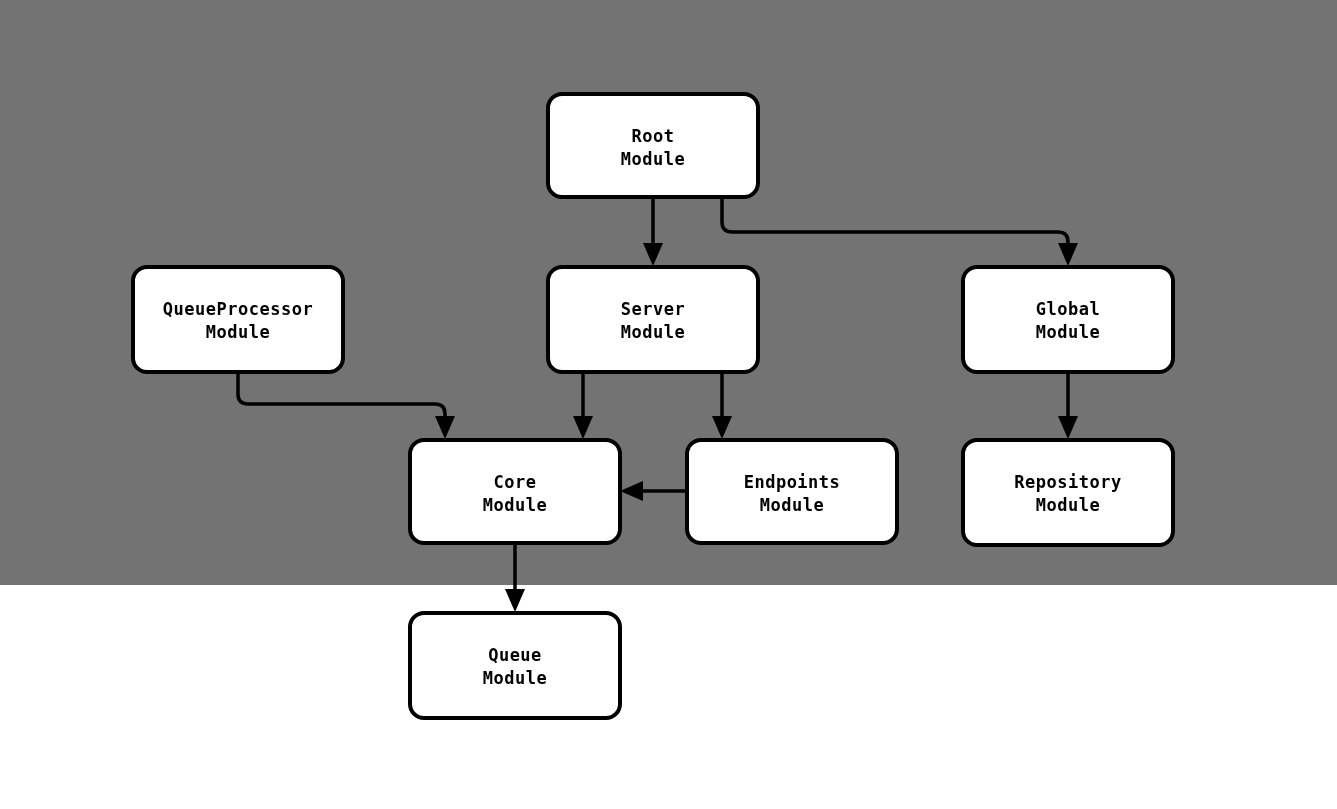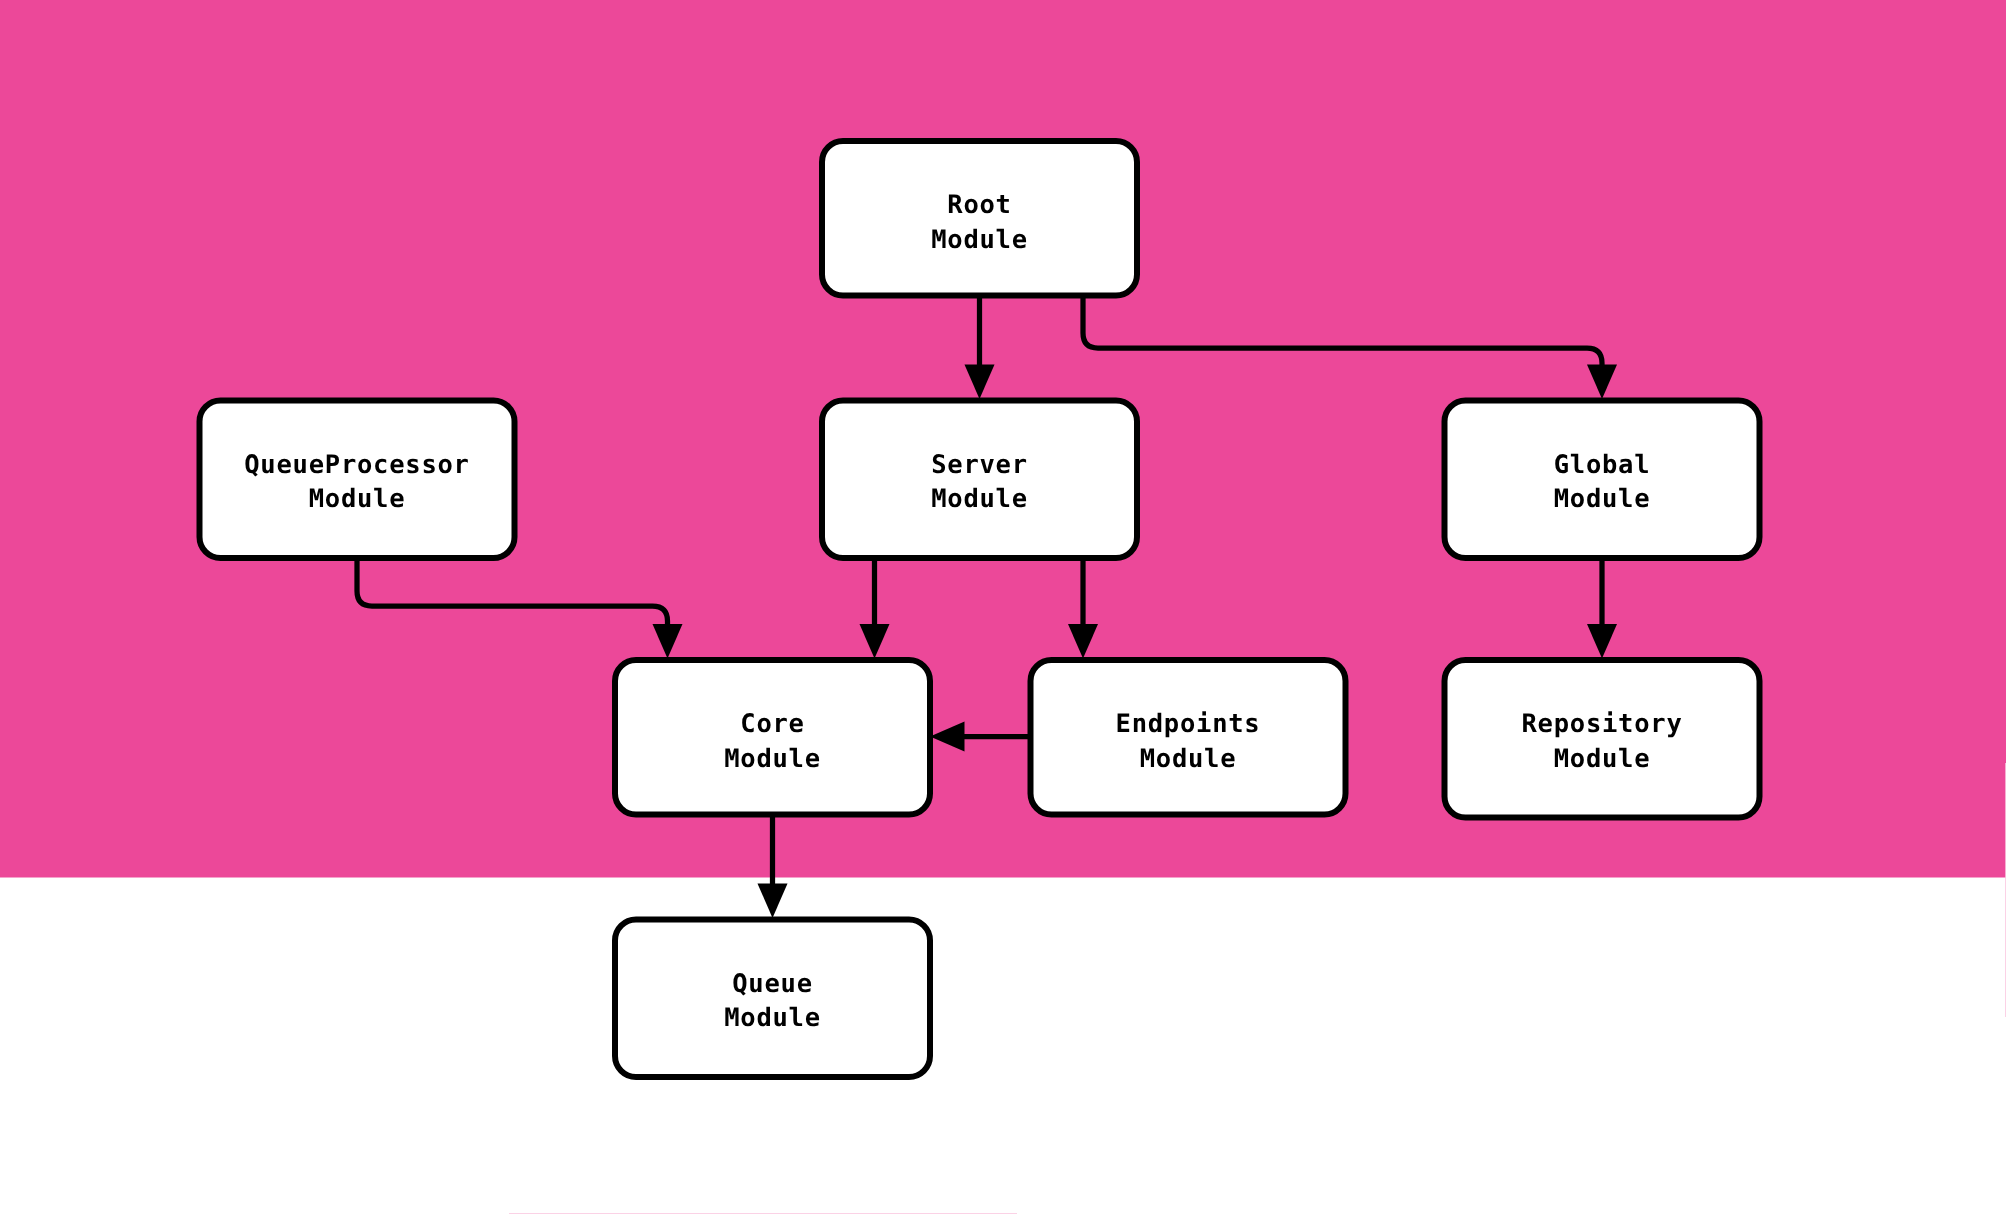--- a/index.html
+++ b/index.html
@@ -11,21 +11,21 @@
   body {
     width: 1337px;
     height: 809px;
     overflow: hidden;
     font-family: "DejaVu Sans Mono", "Liberation Mono", monospace;
   }
   #diagram-root {
     position: relative;
     width: 1337px;
     height: 585px;
-    background: #ec4899;
+    background: #737373;
   }
   #diagram-svg {
     position: absolute;
     left: 0;
     top: 0;
     width: 1337px;
     height: 809px;
     display: block;
   }
   .node-label {

